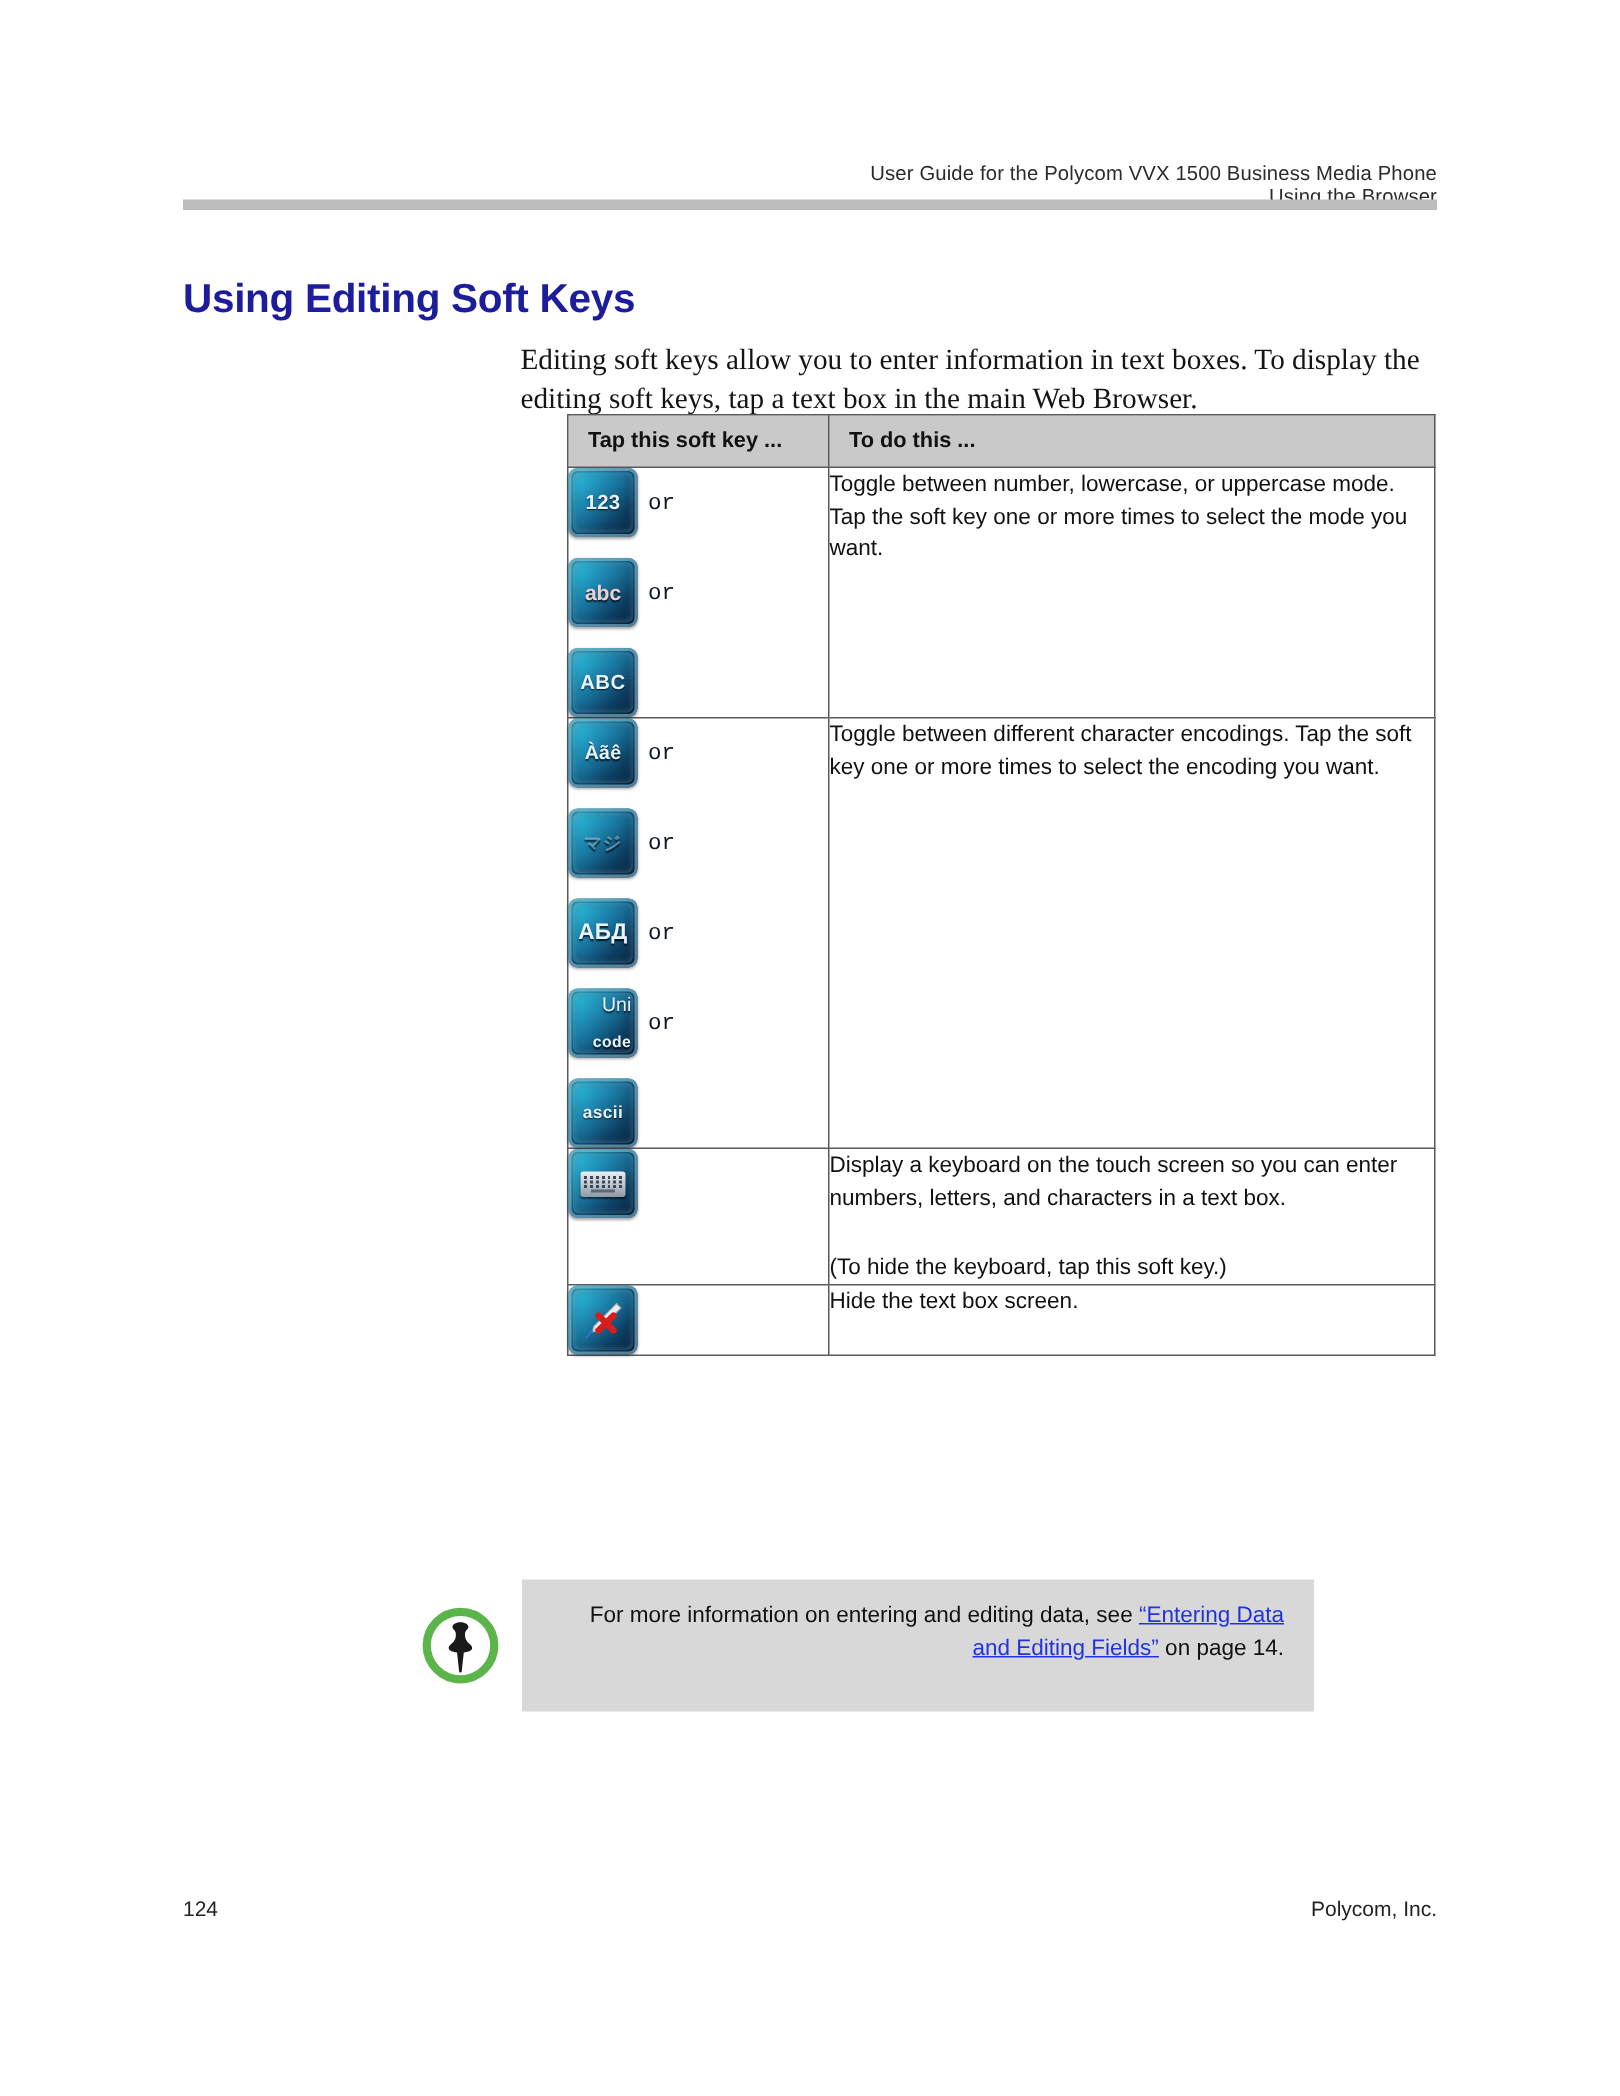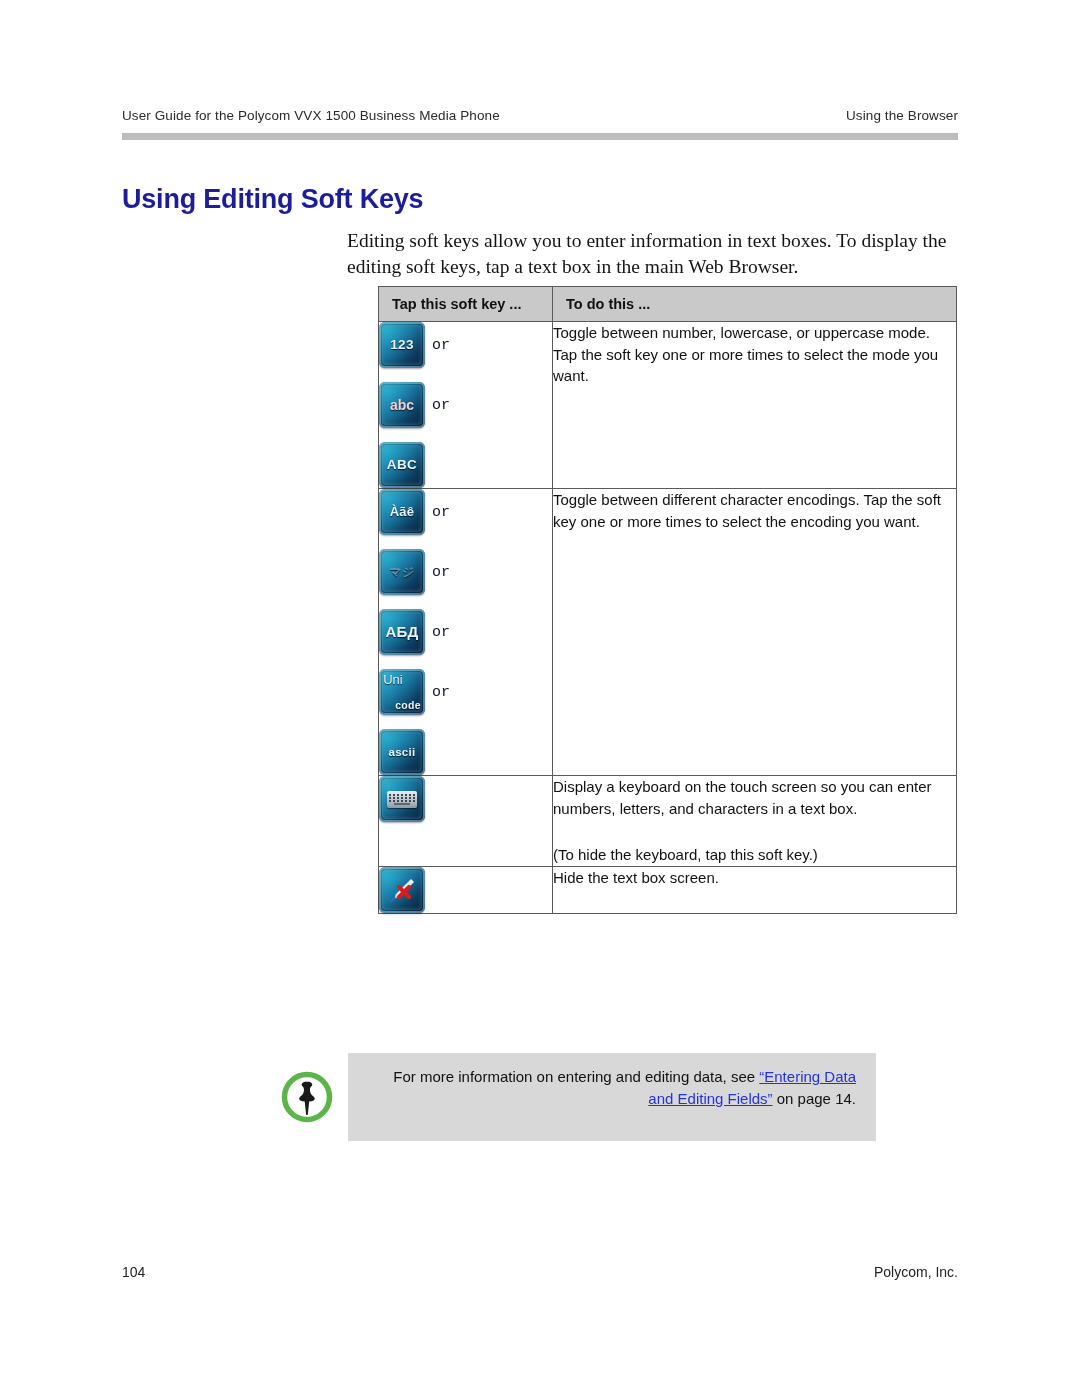--- a/index.html
+++ b/index.html
@@ -22,20 +22,21 @@
     left: 122px;
     top: 108px;
     width: 836px;
     display: flex;
     justify-content: space-between;
     align-items: flex-end;
     font-family: "Liberation Sans", sans-serif;
     font-size: 13.5px;
     color: #2b2b2b;
     letter-spacing: .1px;
+    flex-direction: column;
   }
   .page-header .hdr-left { white-space: nowrap; }
   .page-header .hdr-right { white-space: nowrap; }
 
   .header-rule {
     position: absolute;
     left: 122px;
     top: 133px;
     width: 836px;
     height: 7px;
@@ -63,21 +64,21 @@
     font-family: "Liberation Serif", serif;
     font-size: 19.5px;
     line-height: 26px;
     color: #141414;
   }
 
   
   .softkey-table {
     position: absolute;
     left: 378px;
-    top: 286px;
+    top: 276px;
     width: 578px;
     border-collapse: collapse;
     table-layout: fixed;
     padding-left: 10px;
   }
   .softkey-table td, .softkey-table th {
     border: 1px solid #5a5a5a;
     vertical-align: top;
     padding: 0;
   }
@@ -142,21 +143,21 @@
   }
   .softkey-label {
     position: relative;
     z-index: 2;
     font-family: "Liberation Sans", sans-serif;
     font-size: 13px;
     font-weight: bold;
     color: #e8f4fb;
     text-shadow: 0 1px 1px rgba(0,0,0,0.75);
     line-height: 1.05;
-    text-align: left;
+    text-align: right;
     white-space: pre-line;
   }
   .softkey-label.sk-123 { font-size: 13.5px; letter-spacing: .3px; }
   .softkey-label.sk-abc { font-size: 14px; color: #f0cfd2; }
   .softkey-label.sk-ABC { font-size: 13.5px; letter-spacing: .4px; }
   .softkey-label.sk-accent { font-size: 13px; letter-spacing: .2px; }
   .softkey-label.sk-kana { font-size: 12px; color: rgba(190,225,240,0.45); letter-spacing: .5px; }
   .softkey-label.sk-cyr { font-size: 15px; letter-spacing: .2px; }
   .softkey-label.sk-ascii { font-size: 11.5px; letter-spacing: .3px; }
   .softkey-label.sk-unicode { font-size: 12px; }
@@ -394,15 +395,15 @@
              0-1.6-2-3.2-5.4-3.2 z" fill="#1a1a1a"></path>
   </svg>
 </div>
 <div class="note">
   <div class="note-text">
     <span>For more information on entering and editing data, see </span><a class="note-link" href="#">“Entering Data and Editing Fields”</a><span> on page 14.</span>
   </div>
 </div>
 
 <div class="page-footer">
-  <span>104</span>
+  <span>124</span>
   <span>Polycom, Inc.</span>
 </div>
 
 </body></html>

